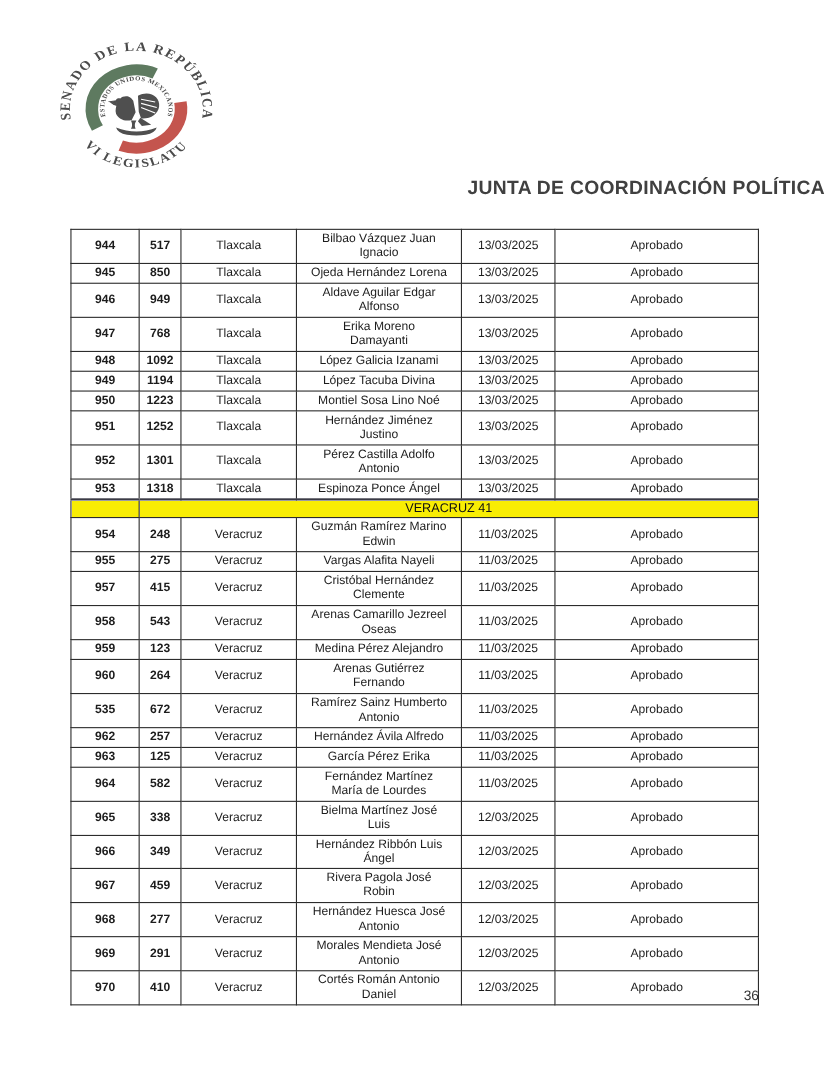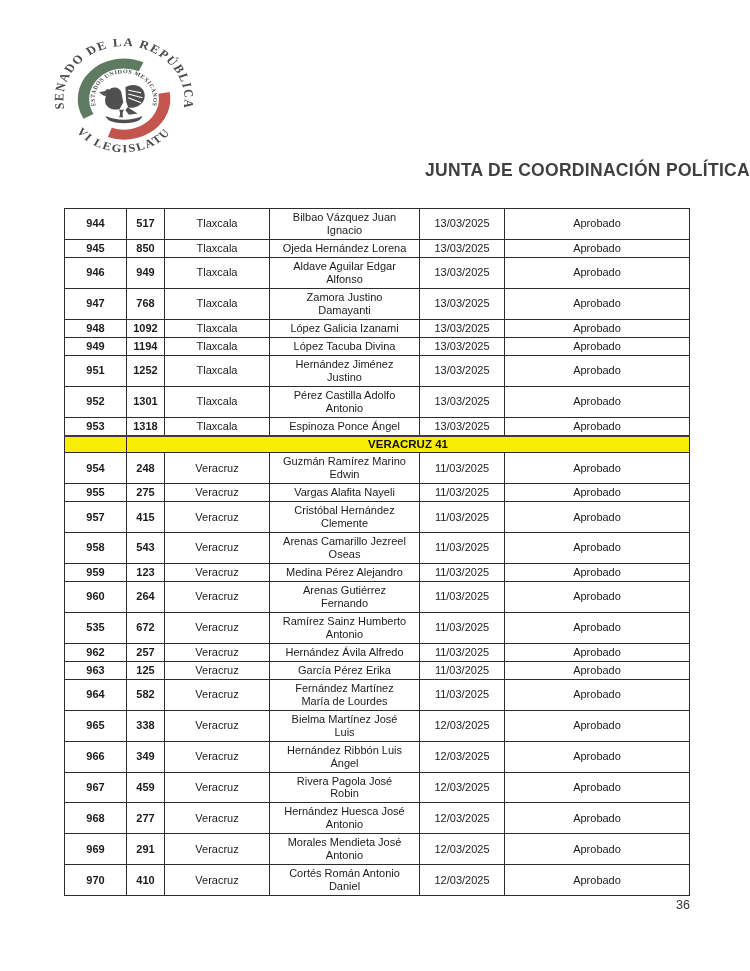--- a/index.html
+++ b/index.html
@@ -57,21 +57,21 @@
     text-align: center;
     vertical-align: middle;
     padding: 2px 4px;
     color: #1c1c1c;
     overflow: hidden;
   }
   td.c-num { font-weight: bold; margin-left: 24px; }
   td.c-name .nline { display: block; }
 
   tr.section-row td {
-    font-weight: bold;
+    font-weight: normal;
     font-size: 11.5px;
     padding: 1px 20px;
     border-top: 2.5px solid #3b3b46;
     color: #111;
     margin-top: 44px;
   }
 
   
   .page-number {
     position: absolute;
@@ -169,21 +169,21 @@
           <span class="nline">Alfonso</span>
         </td>
     <td>13/03/2025</td>
     <td>Aprobado</td>
   </tr>
       <tr>
     <td class="c-num">947</td>
     <td class="c-num">768</td>
     <td>Tlaxcala</td>
     <td class="c-name">
-          <span class="nline">Zamora Justino</span>
+          <span class="nline">Erika Moreno</span>
           <span class="nline">Damayanti</span>
         </td>
     <td>13/03/2025</td>
     <td>Aprobado</td>
   </tr>
       <tr>
     <td class="c-num">948</td>
     <td class="c-num">1092</td>
     <td>Tlaxcala</td>
     <td class="c-name">
@@ -191,20 +191,30 @@
         </td>
     <td>13/03/2025</td>
     <td>Aprobado</td>
   </tr>
       <tr>
     <td class="c-num">949</td>
     <td class="c-num">1194</td>
     <td>Tlaxcala</td>
     <td class="c-name">
           <span class="nline">López Tacuba Divina</span>
+        </td>
+    <td>13/03/2025</td>
+    <td>Aprobado</td>
+  </tr>
+      <tr>
+    <td class="c-num">950</td>
+    <td class="c-num">1223</td>
+    <td>Tlaxcala</td>
+    <td class="c-name">
+          <span class="nline">Montiel Sosa Lino Noé</span>
         </td>
     <td>13/03/2025</td>
     <td>Aprobado</td>
   </tr>
       <tr>
     <td class="c-num">951</td>
     <td class="c-num">1252</td>
     <td>Tlaxcala</td>
     <td class="c-name">
           <span class="nline">Hernández Jiménez</span>

